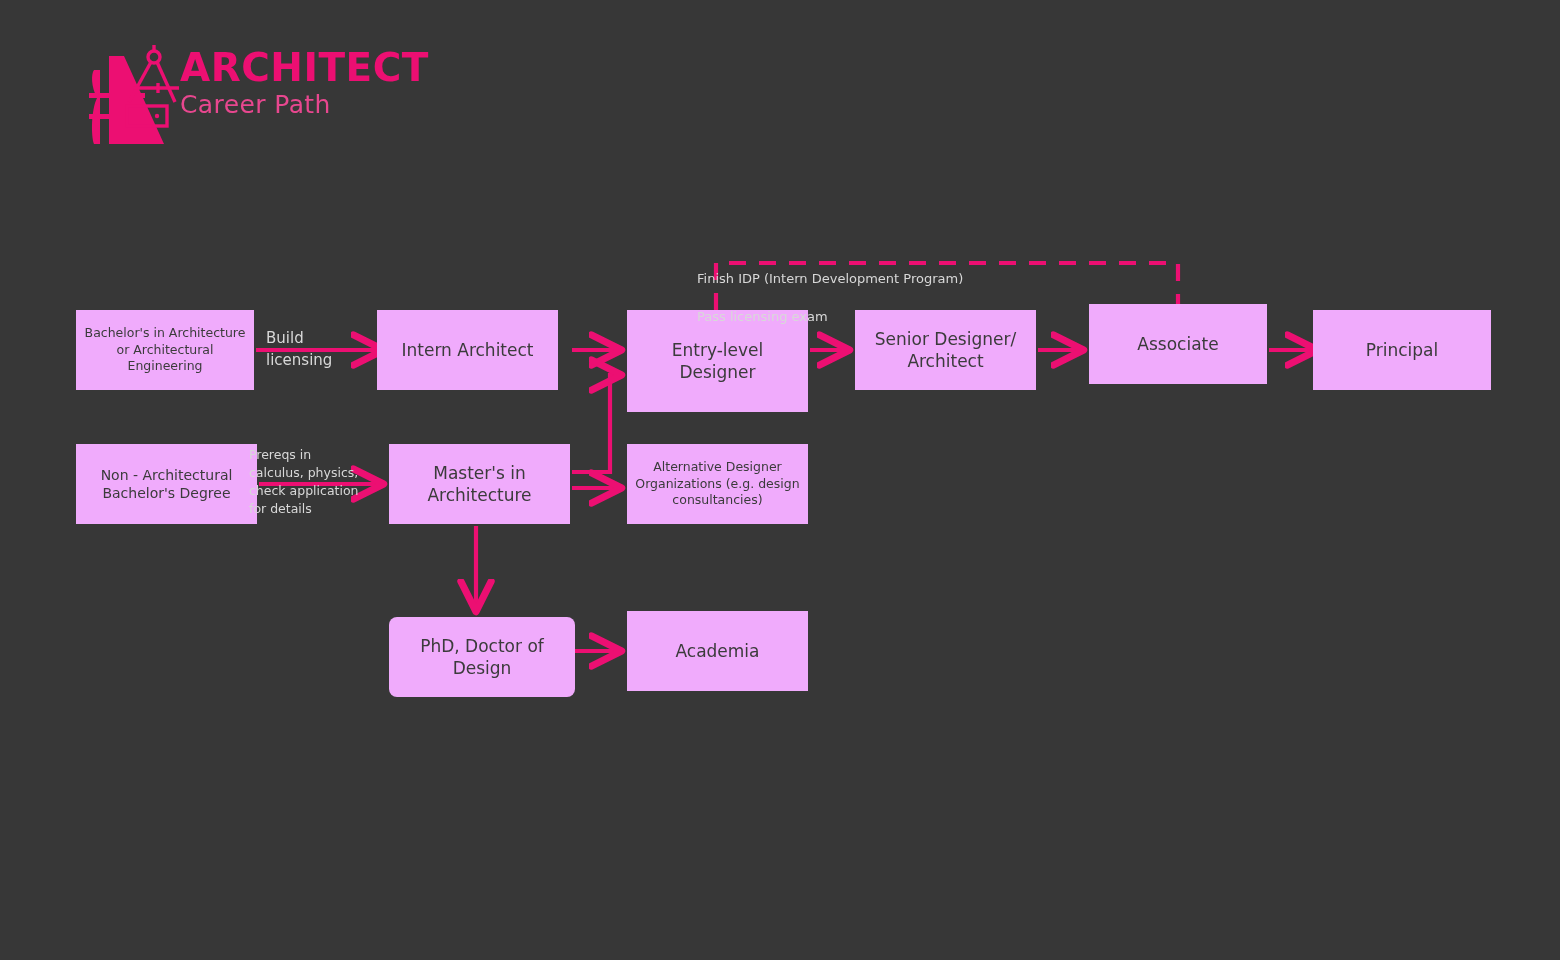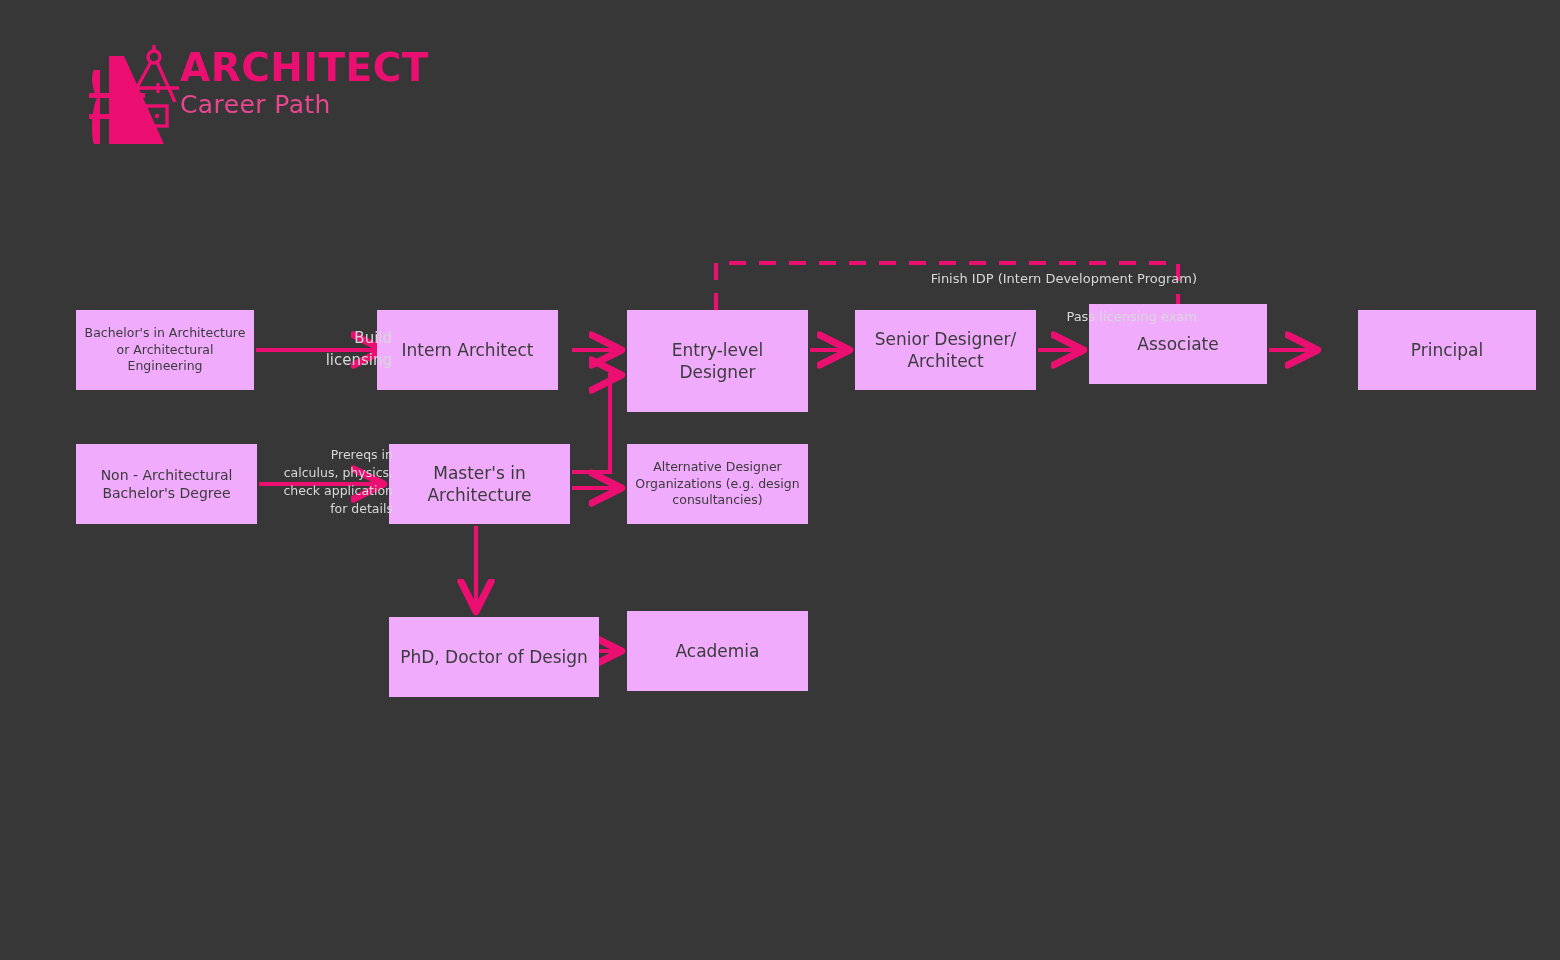--- a/index.html
+++ b/index.html
@@ -79,21 +79,21 @@
   }
   .node.lg span  { font-size: 17px; }
   .node.md span  { font-size: 14px; }
   .node.sm span  { font-size: 12.5px; }
 
   
   .edge-label {
     position: absolute;
     color: #d8d8d8;
     font-family: "DejaVu Sans", "Liberation Sans", sans-serif;
-    text-align: right;
+    text-align: left;
     line-height: 1.45;
     white-space: pre-line;
     pointer-events: none;
   }
   .edge-label.big   { font-size: 15px; }
   .edge-label.small { font-size: 12.5px; }
   .edge-label.ann   { font-size: 13px; color: #d8d8d8; }
 </style>
 </head>
 <body>
@@ -189,41 +189,41 @@
 
 <div class="node lg" style="left:855px; top:310px; width:181px; height:80px;">
   <span>Senior Designer/
 Architect</span>
 </div>
 
 <div class="node lg" style="left:1089px; top:304px; width:178px; height:80px;">
   <span>Associate</span>
 </div>
 
-<div class="node lg" style="left:1358px; top:310px; width:178px; height:80px;">
+<div class="node lg" style="left:1313px; top:310px; width:178px; height:80px;">
   <span>Principal</span>
 </div>
 
 <div class="node md" style="left:76px;  top:444px; width:181px; height:80px;">
   <span>Non - Architectural
 Bachelor's Degree</span>
 </div>
 
 <div class="node lg" style="left:389px; top:444px; width:181px; height:80px;">
   <span>Master's in
 Architecture</span>
 </div>
 
 <div class="node sm" style="left:627px; top:444px; width:181px; height:80px;">
   <span>Alternative Designer
 Organizations (e.g.
 design consultancies)</span>
 </div>
 
-<div class="node lg" style="left:389px; top:617px; width:210px; height:80px;">
+<div class="node lg" style="left:389px; top:617px; width:186px; height:80px;border-radius:8px;">
   <span>PhD, Doctor of
 Design</span>
 </div>
 
 <div class="node lg" style="left:627px; top:611px; width:181px; height:80px;">
   <span>Academia</span>
 </div>
 
 <div class="edge-label big" style="left:266px; top:328px; width:126px;">Build
 licensing</div>

